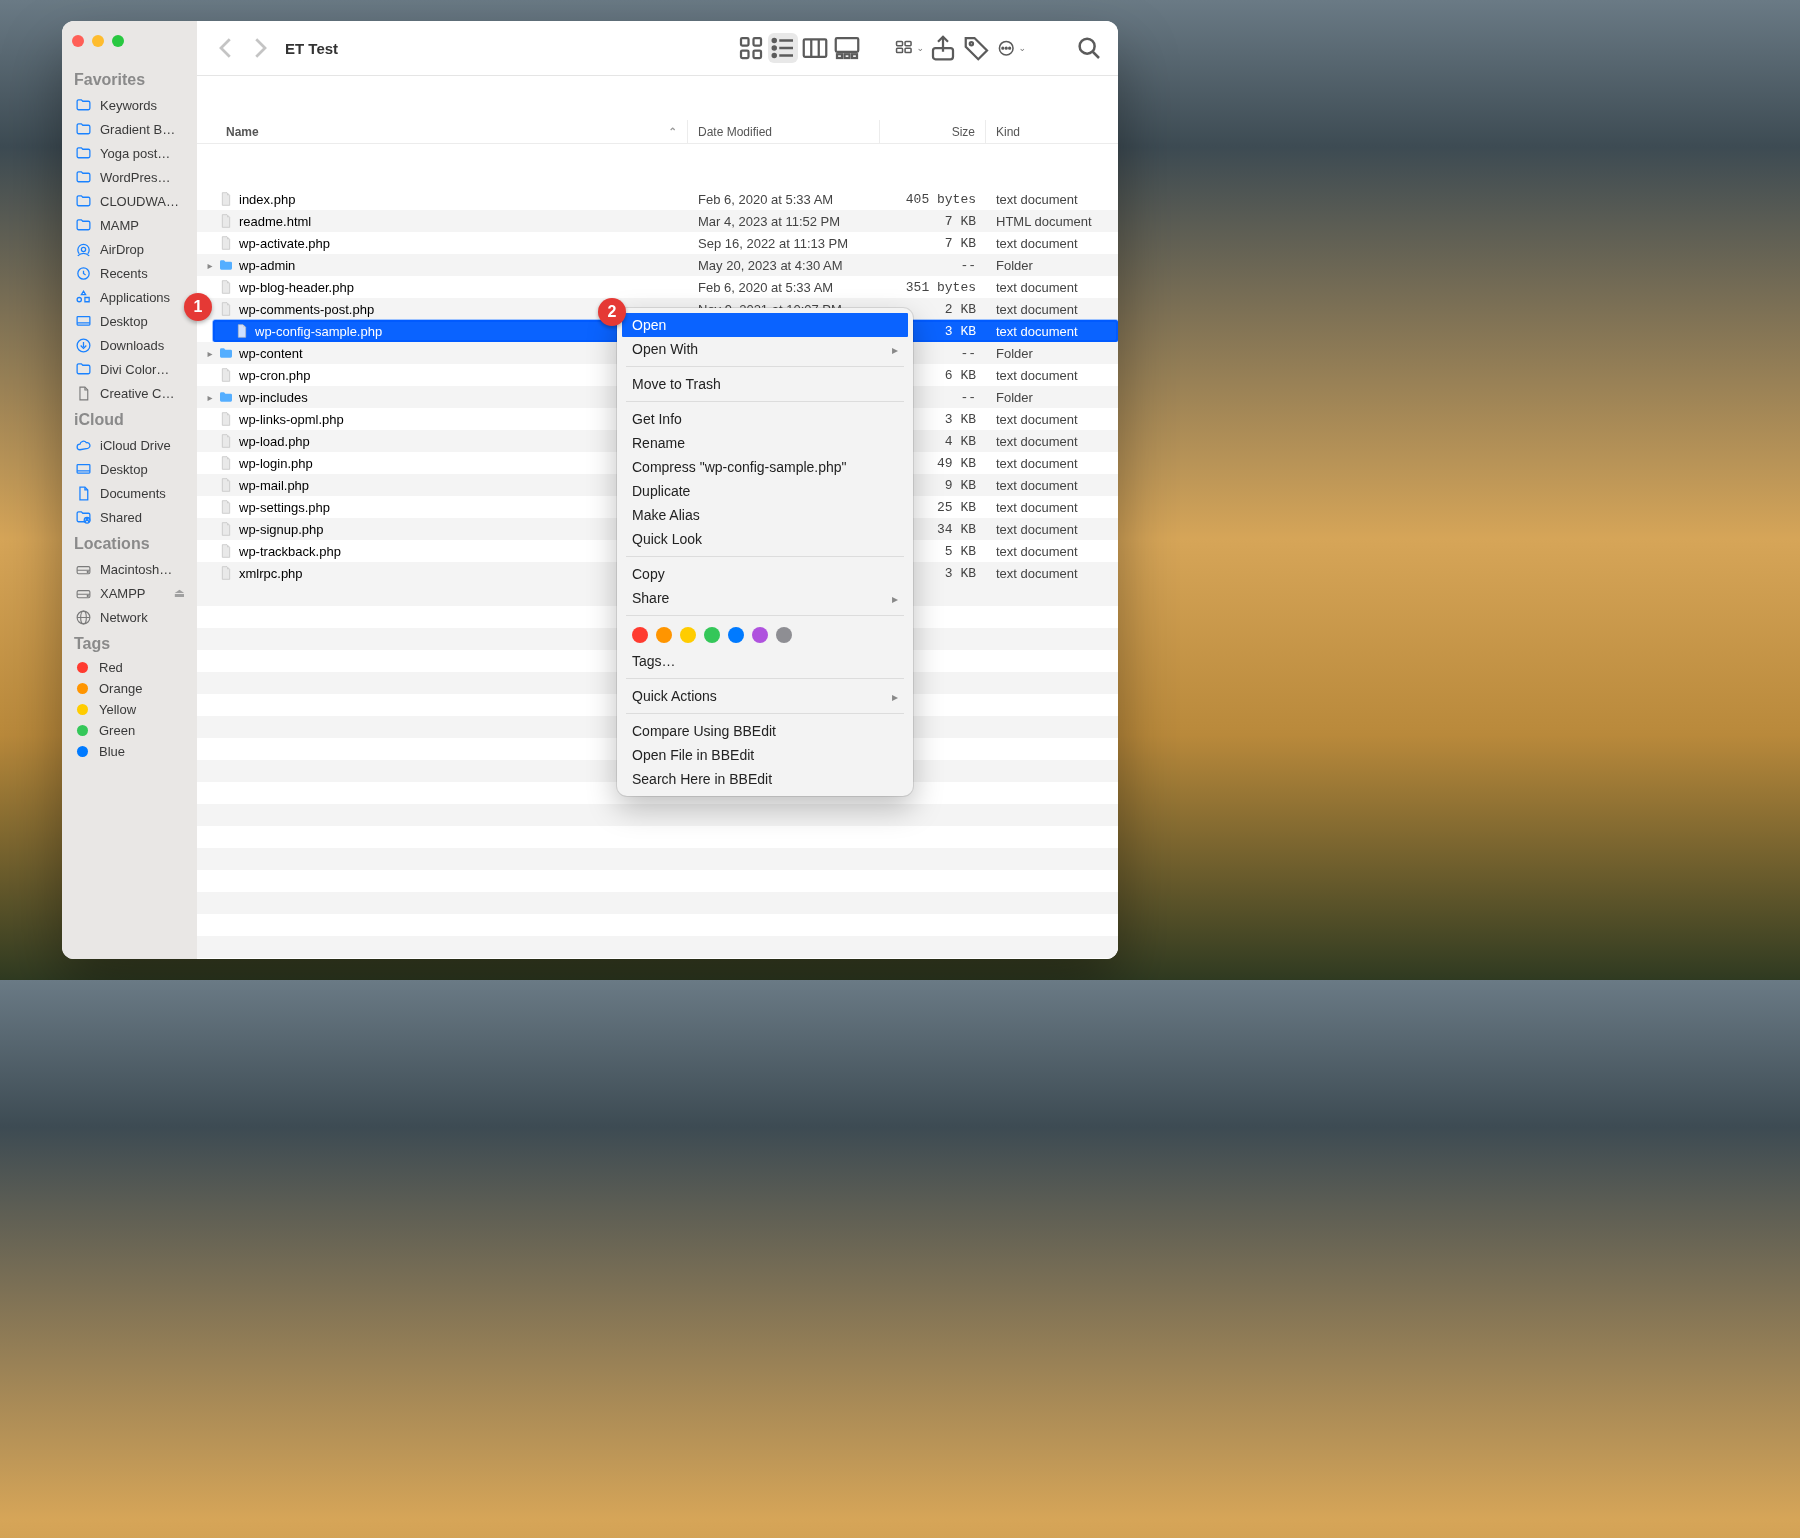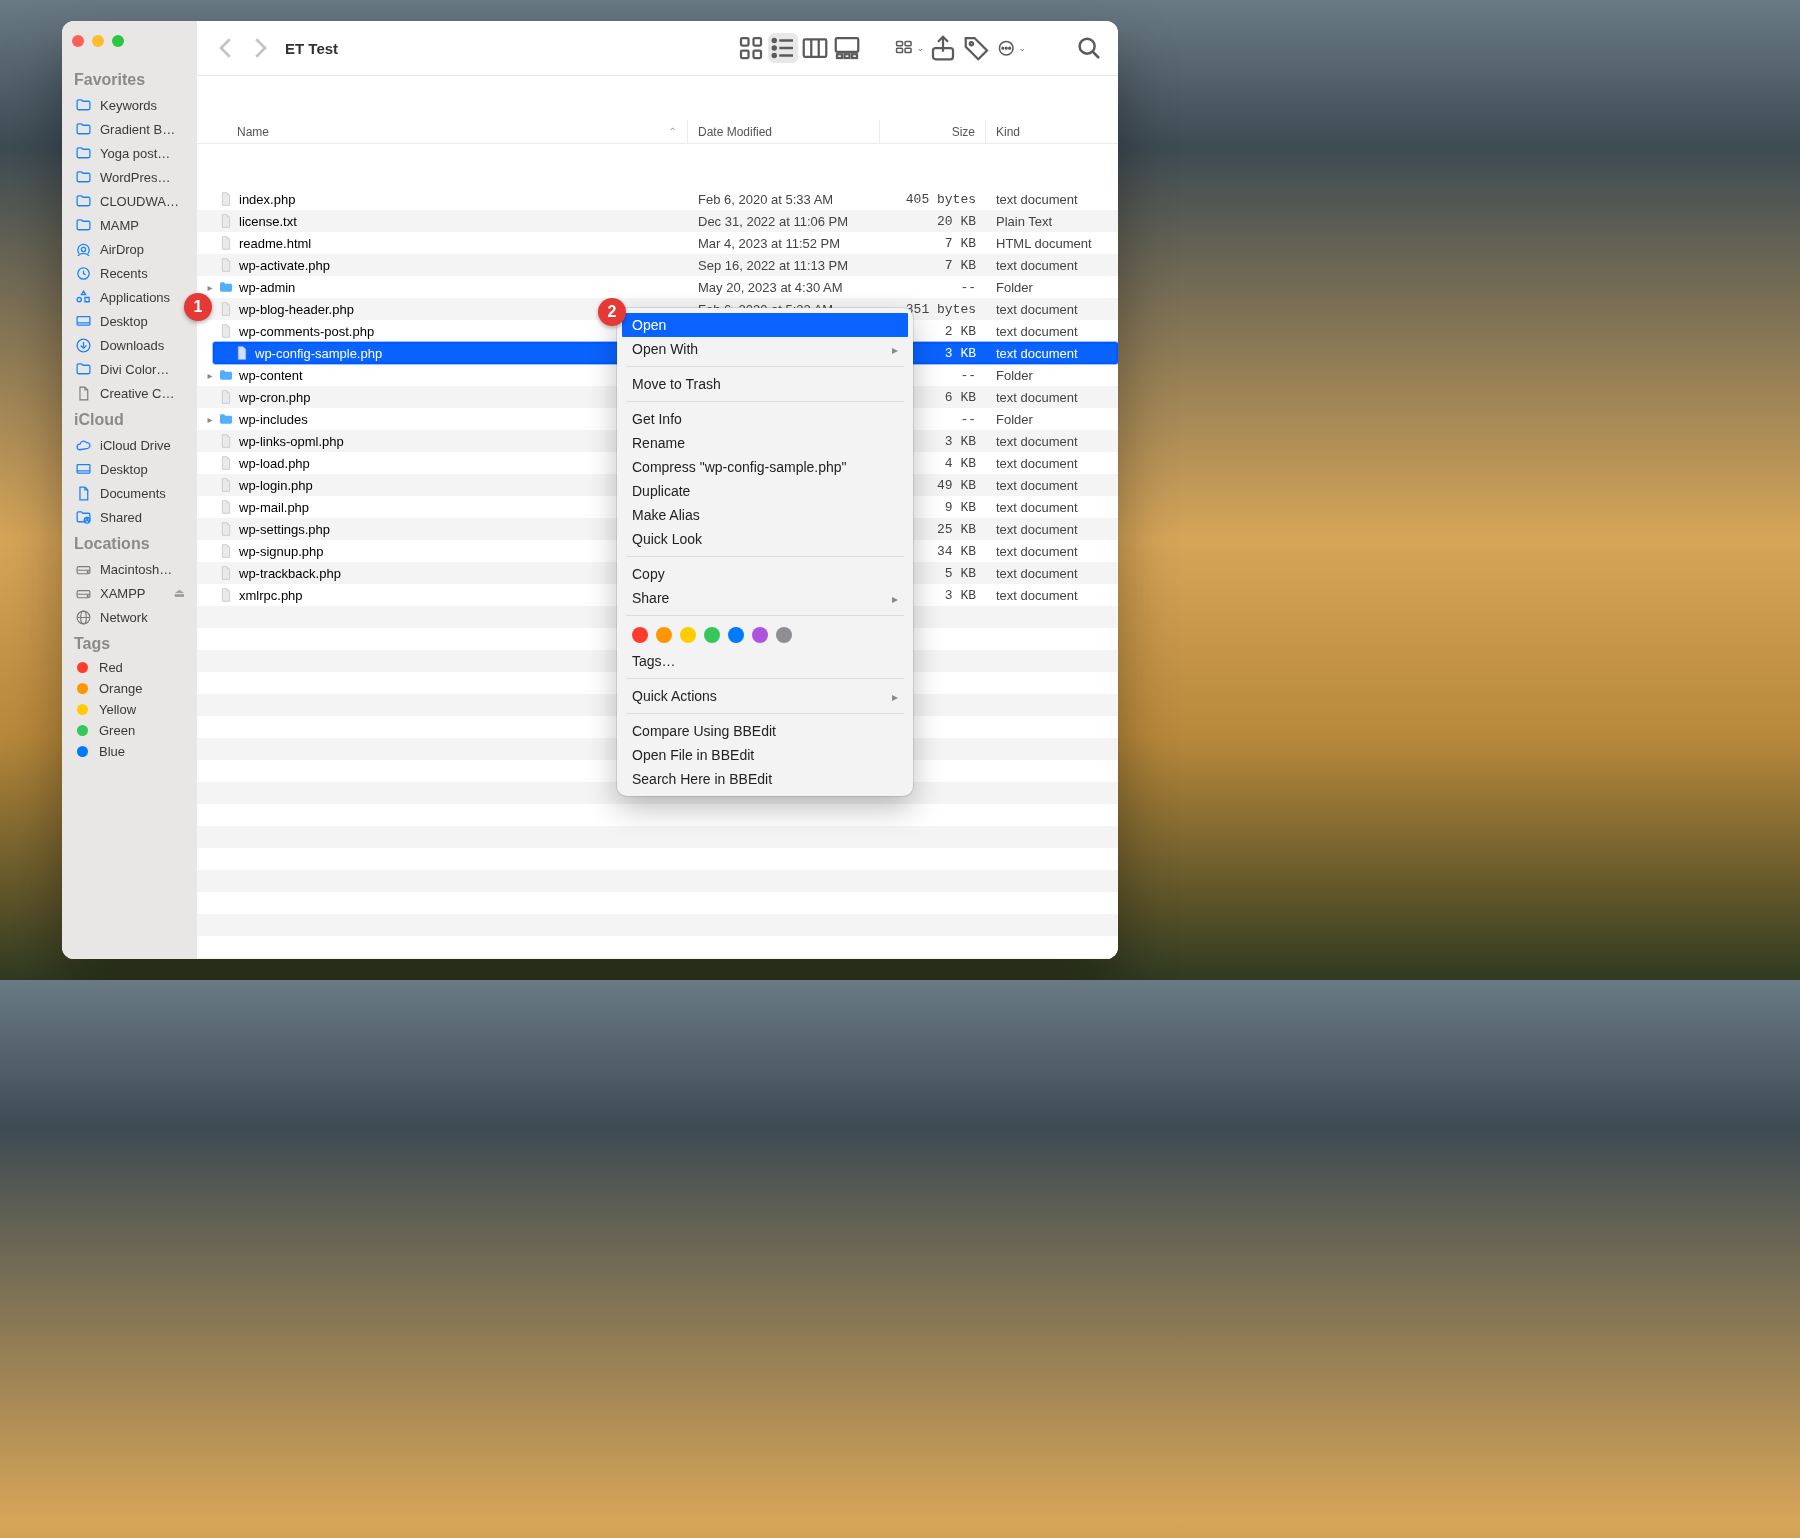--- a/index.html
+++ b/index.html
@@ -36,21 +36,21 @@
   .tb-btn { width:30px; height:30px; display:flex; align-items:center; justify-content:center;
             border-radius:6px; color:#5b5b5b; }
   .tb-btn.disabled { color:#c4c4c4; }
   .tb-btn.active { background:#e8e8e8; }
   .tb-group { display:flex; gap:2px; }
   .title { font-size:15px; font-weight:600; color:#333; margin:0 8px 0 6px; }
   .spacer { flex:1; }
 
   .headers { display:flex; font-size:12px; color:#555; height:24px; border-bottom:1px solid #ececec; }
   .col { display:flex; align-items:center; border-right:1px solid #ececec; padding:0 10px; }
-  .col.name { flex:1; padding-left:40px; }
+  .col.name { flex:1; padding-left:29px;font-weight:bold; }
   .col.date { width:192px; }
   .col.size { width:106px; justify-content:flex-end; }
   .col.kind { width:132px; border-right:none; }
   .sort-caret { margin-left:auto; color:#9a9a9a; font-size:10px; }
 
   .listing { flex:1; overflow:auto; position:relative; }
   .row { display:flex; height:22px; font-size:13px; align-items:center; }
   .row:nth-child(even){ background:#f4f4f4; }
   .c-name { flex:1; display:flex; align-items:center; overflow:hidden; padding-left:6px; }
   .c-date { width:192px; color:#444; padding-left:10px; }
@@ -429,35 +429,20 @@
           </div>
           <div class="row">
             <div class="c-name">
       <span class="disclose">▸</span>
       <span class="file-icon">
                 <svg viewBox="0 0 24 24">
                   <path class="pg" fill="#e9e9e9" stroke="#bcbcbc" d="M6.5 2.5h7l4 4v15h-11z"></path>
                   <path fill="#d0d0d0" d="M13.5 2.5v4h4z"></path>
                 </svg>
               </span>
-      <span>license.txt</span>
-    </div>
-    <div class="c-date">Dec 31, 2022 at 11:06 PM</div>
-    <div class="c-size">20 KB</div>
-    <div class="c-kind">Plain Text</div>
-          </div>
-          <div class="row">
-            <div class="c-name">
-      <span class="disclose">▸</span>
-      <span class="file-icon">
-                <svg viewBox="0 0 24 24">
-                  <path class="pg" fill="#e9e9e9" stroke="#bcbcbc" d="M6.5 2.5h7l4 4v15h-11z"></path>
-                  <path fill="#d0d0d0" d="M13.5 2.5v4h4z"></path>
-                </svg>
-              </span>
       <span>readme.html</span>
     </div>
     <div class="c-date">Mar 4, 2023 at 11:52 PM</div>
     <div class="c-size">7 KB</div>
     <div class="c-kind">HTML document</div>
           </div>
           <div class="row">
             <div class="c-name">
       <span class="disclose">▸</span>
       <span class="file-icon">

